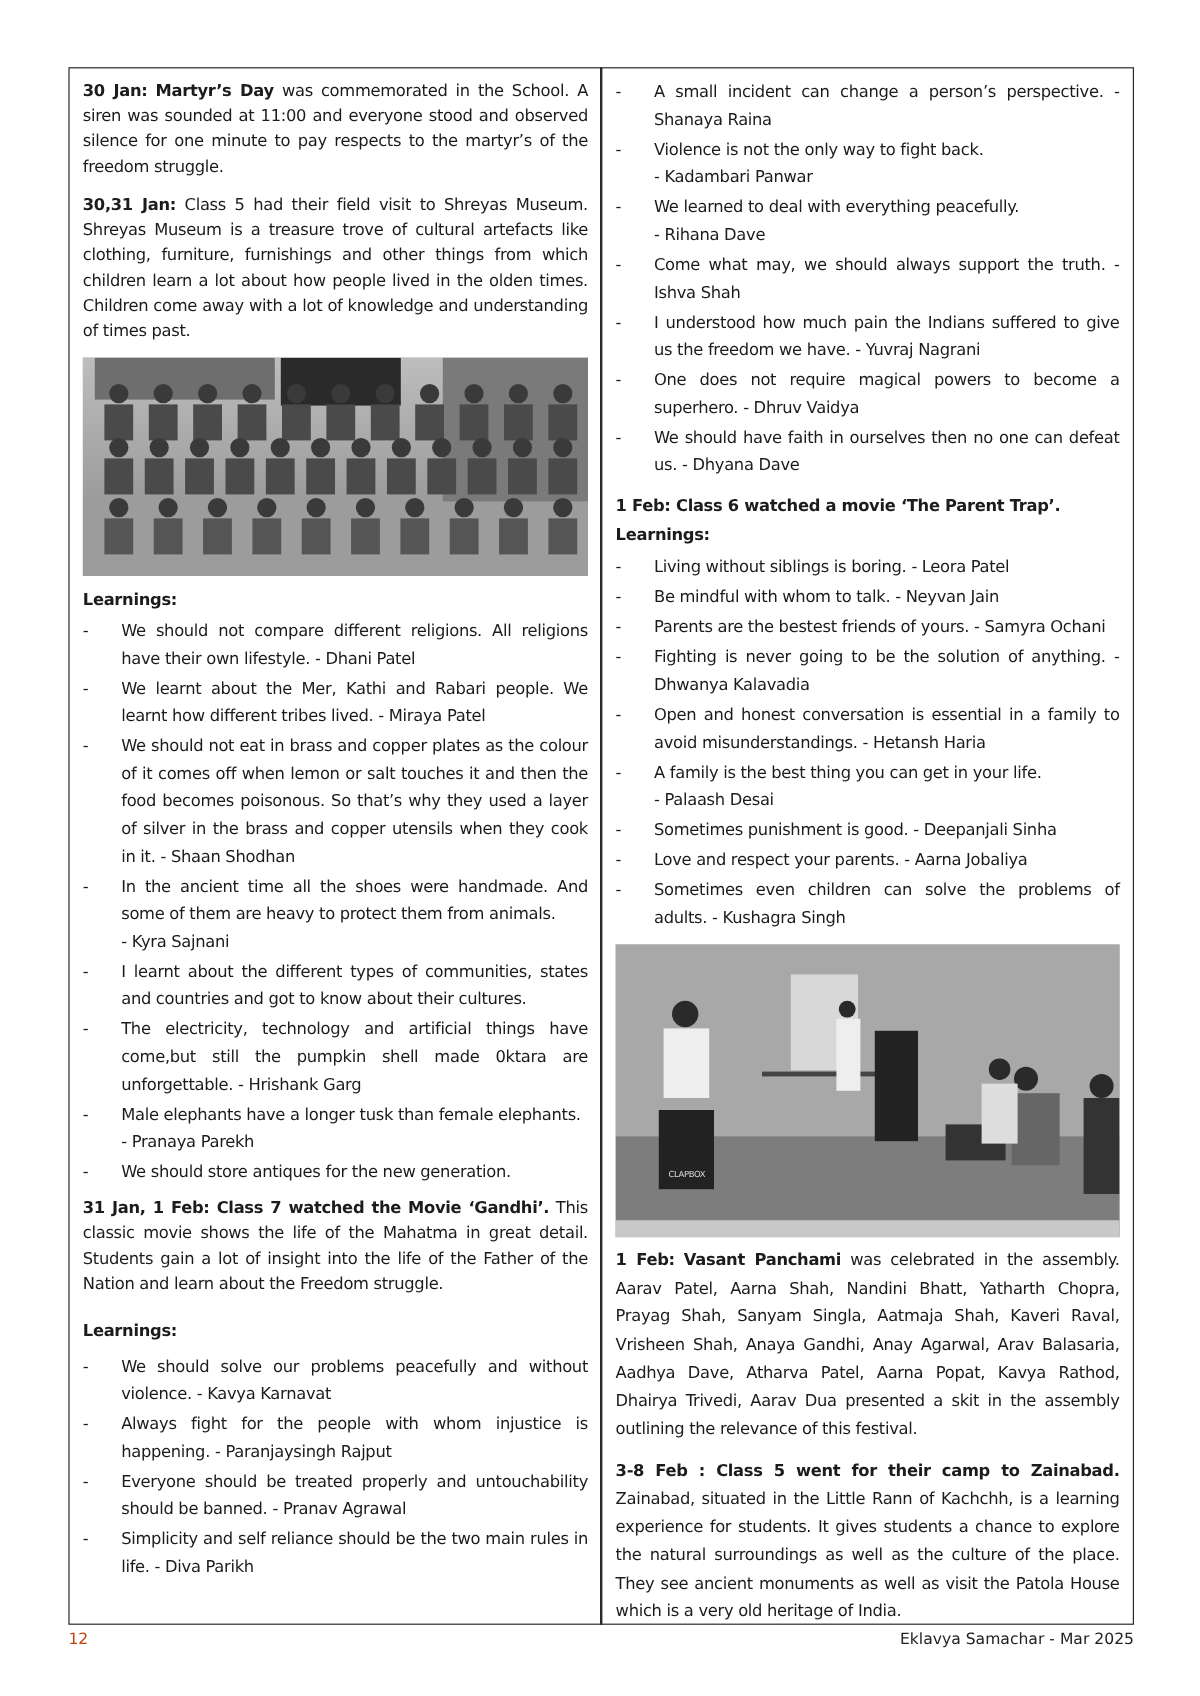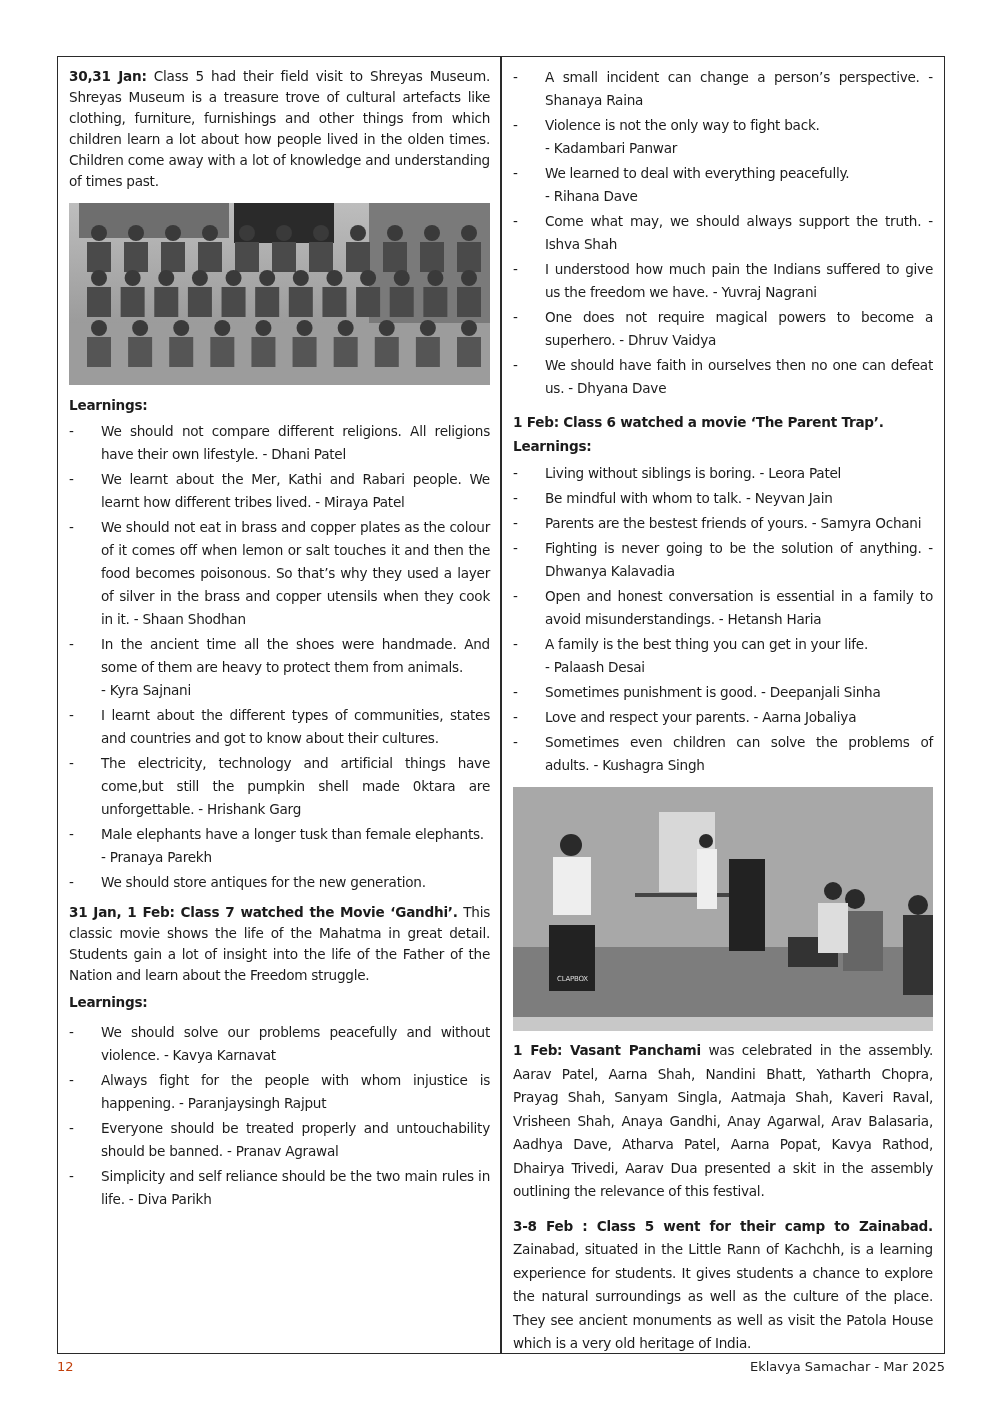--- a/index.html
+++ b/index.html
@@ -26,20 +26,24 @@
   .footer-right { position: absolute; right: 55px; top: 1359px; font-size: 13px; color: #222; }
   svg { display: block; }
 </style>
 </head>
 <body>
 
 <div class="frame"></div>
 <div class="divider"></div>
 
 <div class="col col-left">
+  <p class="para">
+    <b>30 Jan:</b>
+    <b>Martyr’s Day</b><span> was commemorated in the School. A siren was sounded at 11:00 and everyone stood and observed silence for one minute to pay respects to the martyr’s of the freedom struggle.</span>
+  </p>
   <p class="para">
     <b>30,31 Jan:</b><span> Class 5 had their field visit to Shreyas Museum. Shreyas Museum is a treasure trove of cultural artefacts like clothing, furniture, furnishings and other things from which children learn a lot about how people lived in the olden times. Children come away with a lot of knowledge and understanding of times past.</span>
   </p>
 
   <div class="photo photo1" title="Group photo of Class 5 students in uniform seated on steps with teachers at Shreyas Museum">
     <svg width="421" height="182" viewBox="0 0 421 182">
       <defs>
         <linearGradient id="bg1" x1="0" y1="0" x2="0" y2="1">
           <stop offset="0" stop-color="#bdbdbd"></stop>
           <stop offset="1" stop-color="#8a8a8a"></stop>
@@ -126,21 +130,21 @@
       <li><span class="dash">-</span><span>We should not compare different religions. All religions have their own lifestyle.</span><span class="author"> - Dhani Patel</span></li>
       <li><span class="dash">-</span><span>We learnt about the Mer, Kathi and Rabari people. We learnt how different tribes lived.</span><span class="author"> - Miraya Patel</span></li>
       <li><span class="dash">-</span><span>We should not eat in brass and copper plates as the colour of it comes off when lemon or salt touches it and then the food becomes poisonous. So that’s why they used a layer of silver in the brass and copper utensils when they cook in it.</span><span class="author"> - Shaan Shodhan</span></li>
       <li><span class="dash">-</span><span>In the ancient time all the shoes were handmade. And some of them are heavy to protect them from animals.</span><span class="author block">- Kyra Sajnani</span></li>
       <li><span class="dash">-</span><span>I learnt about the different types of communities, states and countries and got to know about their cultures.</span></li>
       <li><span class="dash">-</span><span>The electricity, technology and artificial things have come,but still the pumpkin shell made 0ktara are unforgettable.</span><span class="author"> - Hrishank Garg</span></li>
       <li><span class="dash">-</span><span>Male elephants have a longer tusk than female elephants.</span><span class="author block">- Pranaya Parekh</span></li>
       <li><span class="dash">-</span><span>We should store antiques for the new generation.</span></li>
     </ul>
 
-  <p class="para" style="margin-top:6px;margin-bottom:6px;">
+  <p class="para" style="margin-top:6px;margin-bottom:18px;">
     <b>31 Jan, 1 Feb:  Class 7 watched the Movie ‘Gandhi’.</b><span> This classic movie shows the life of the Mahatma in great detail. Students gain a lot of insight into the life of the Father of the Nation and learn about the Freedom struggle.</span>
   </p>
   <p class="heading">Learnings:</p>
   <ul class="learn" id="gandhi-learnings" style="margin-top:8px;">
       <li><span class="dash">-</span><span>We should solve our problems peacefully and without violence.</span><span class="author"> - Kavya Karnavat</span></li>
       <li><span class="dash">-</span><span>Always fight for the people with whom injustice is happening.</span><span class="author"> - Paranjaysingh Rajput</span></li>
       <li><span class="dash">-</span><span>Everyone should be treated properly and untouchability should be banned.</span><span class="author"> - Pranav Agrawal</span></li>
       <li><span class="dash">-</span><span>Simplicity and self reliance should be the two main rules in life.</span><span class="author"> - Diva Parikh</span></li>
     </ul>
 </div>

